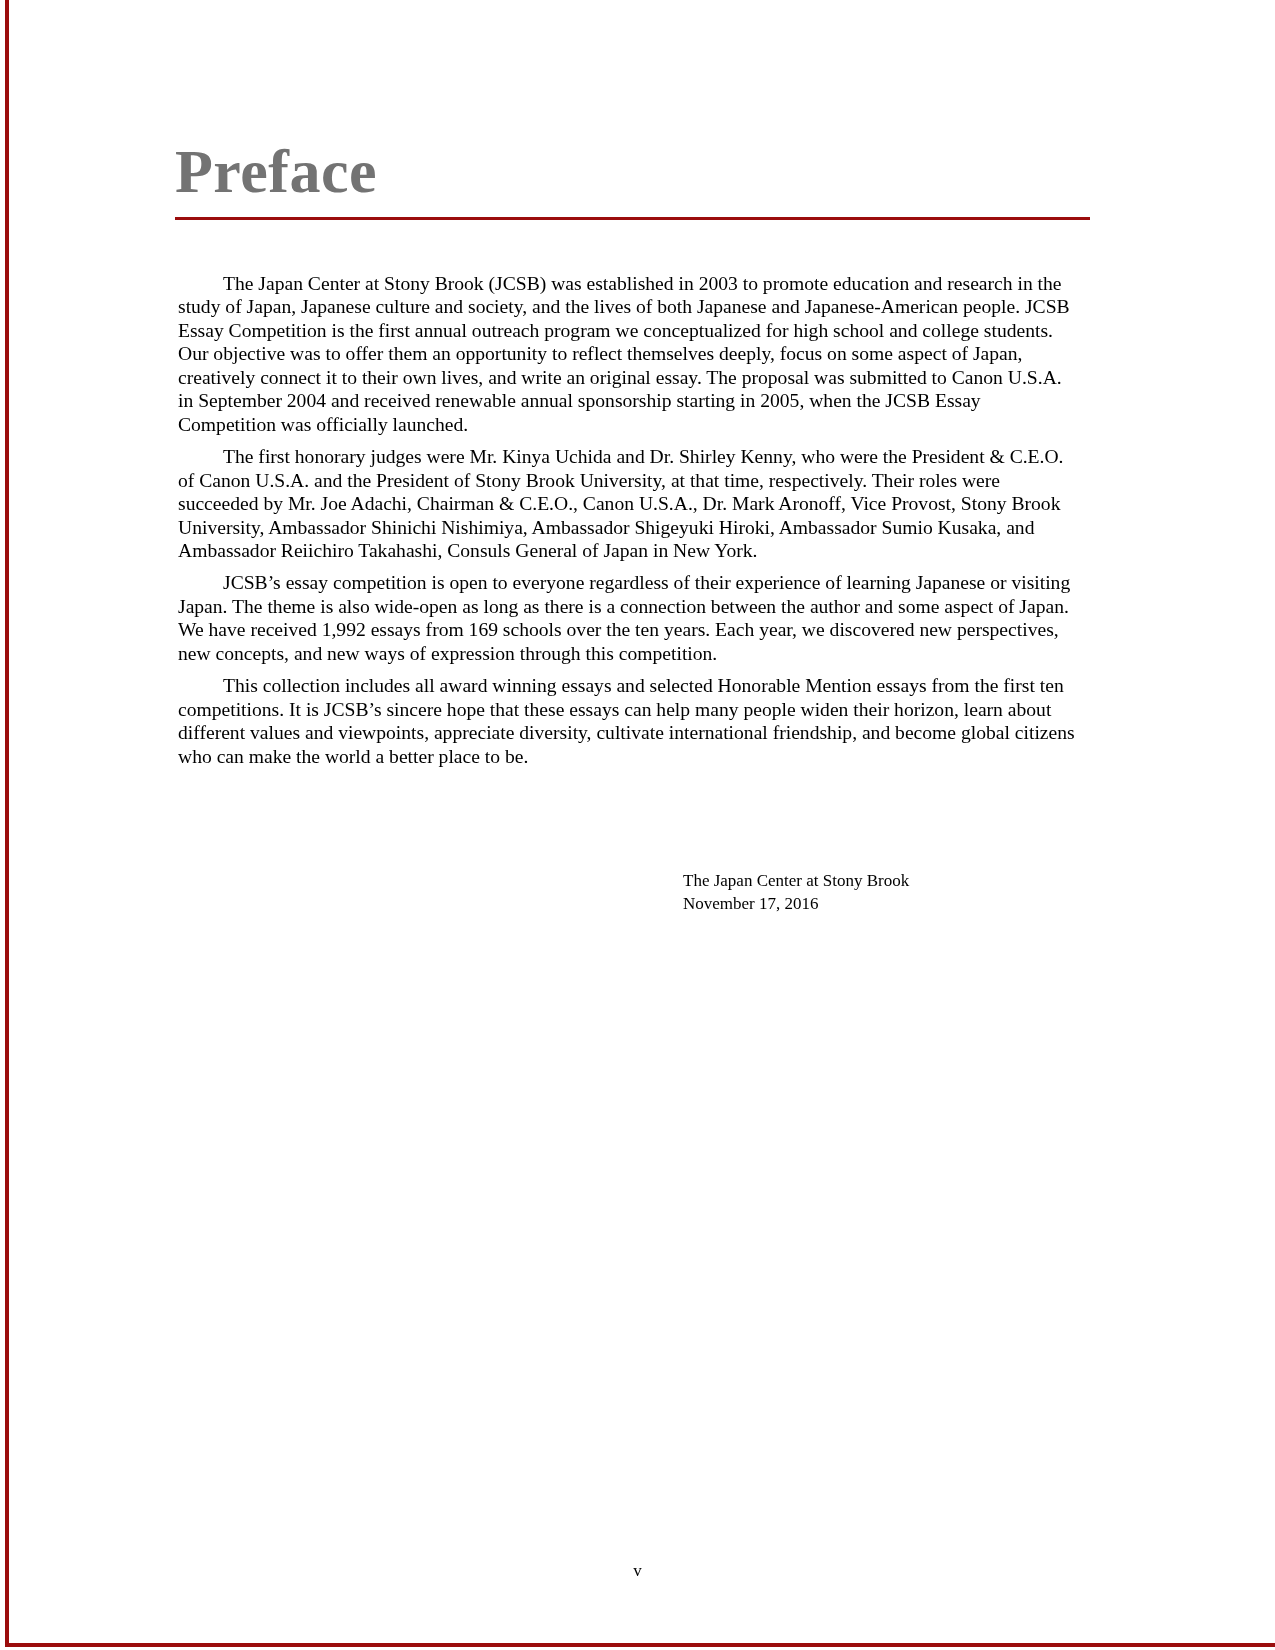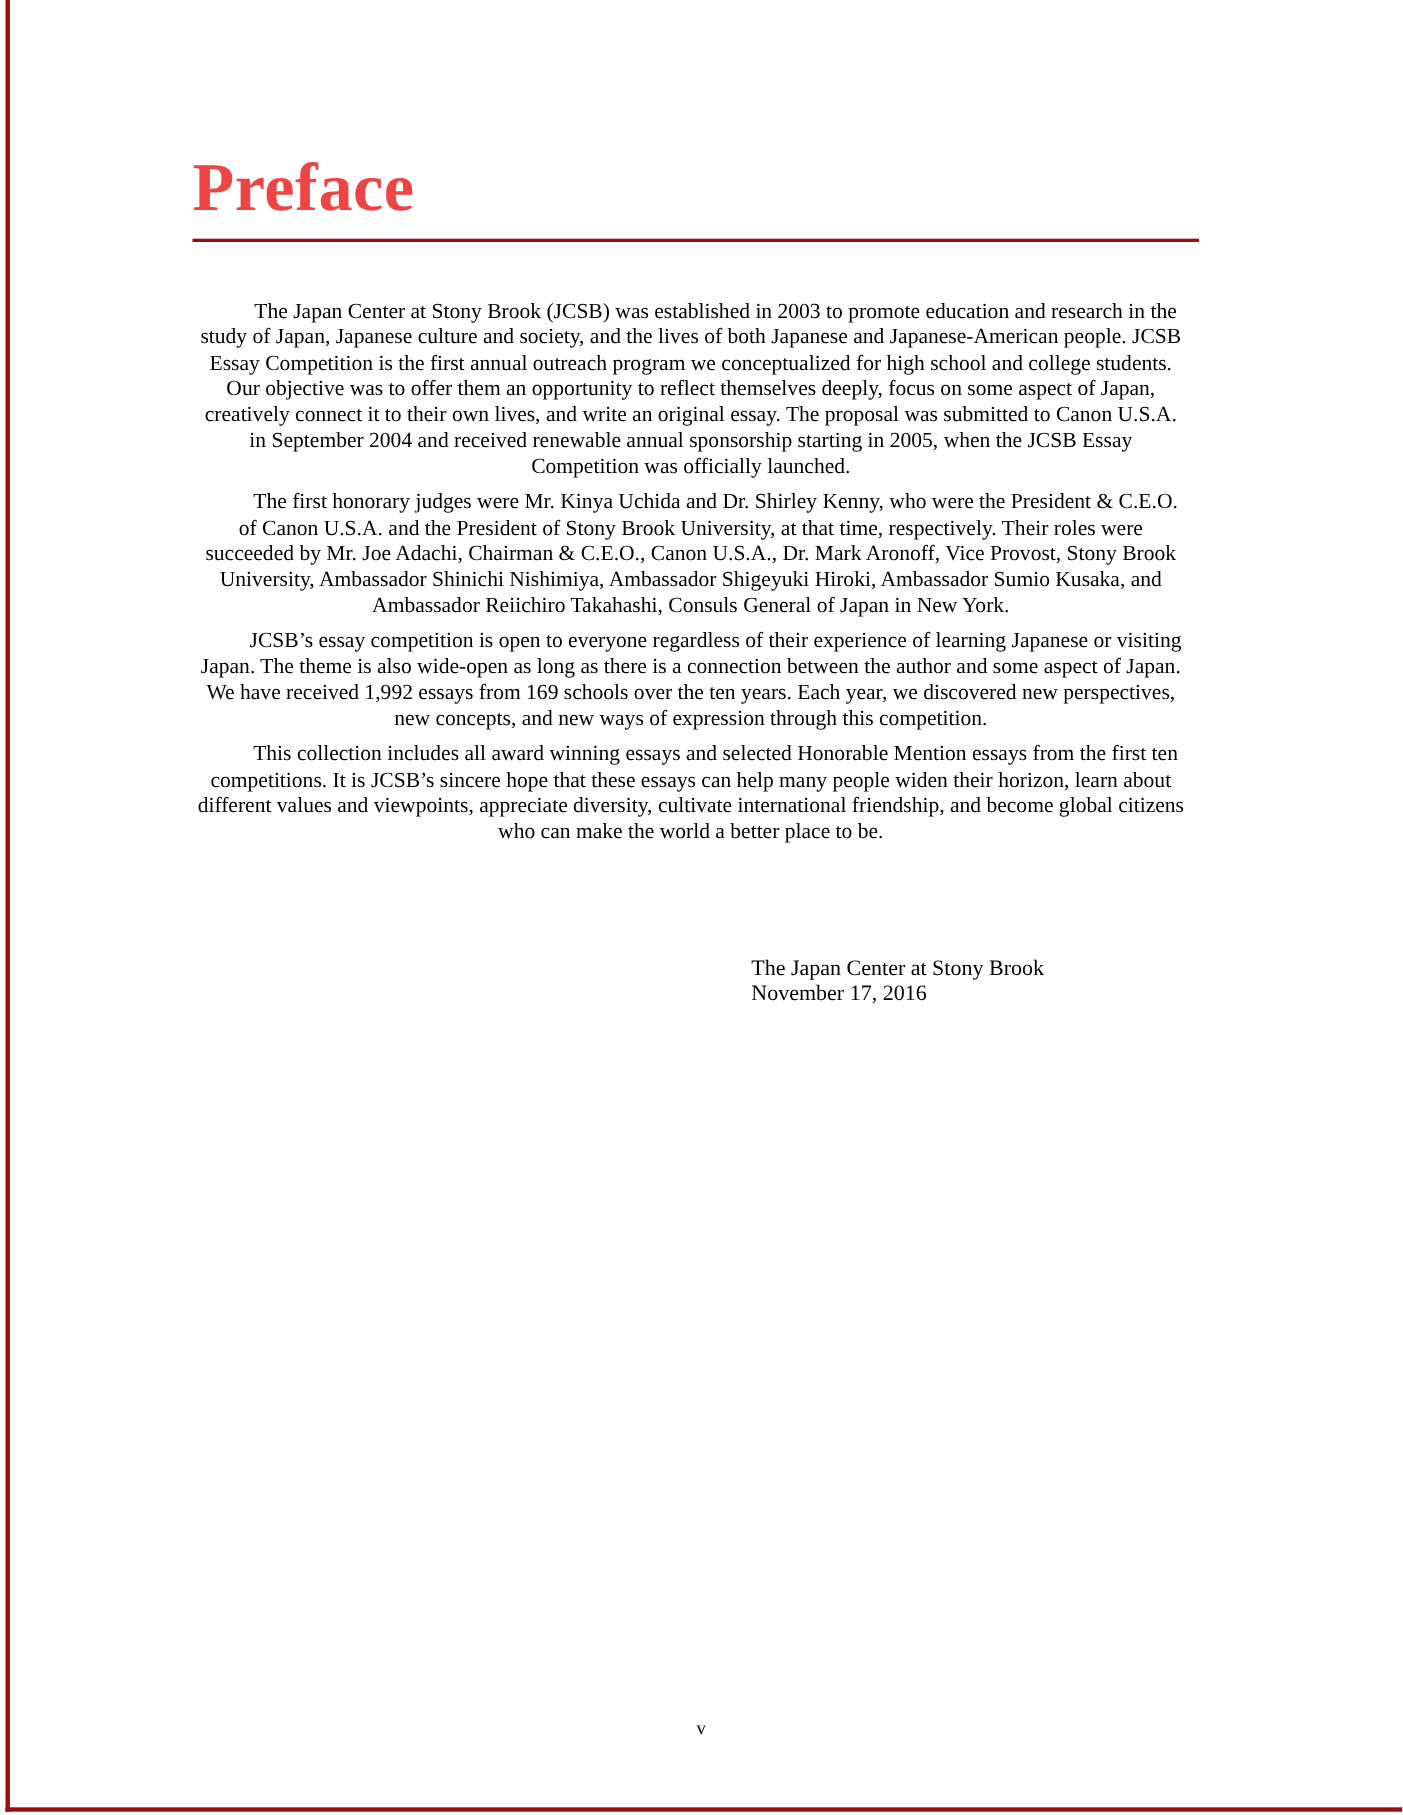--- a/index.html
+++ b/index.html
@@ -34,21 +34,21 @@
   }
   .title {
     position: absolute;
     left: 175px;
     top: 140px;
     margin: 0;
     font-size: 62px;
     line-height: 62px;
     font-weight: bold;
     letter-spacing: 0.5px;
-    color: #ef4444;
+    color: #737373;
   }
   .title-rule {
     position: absolute;
     left: 175px;
     top: 217px;
     width: 915px;
     height: 3px;
     background: #9b0d0d;
   }
   .body-text {
@@ -56,27 +56,26 @@
     left: 178px;
     top: 272px;
     width: 900px;
     font-size: 19.6px;
     line-height: 23.45px;
     text-align: left;
   }
   .body-text p {
     margin: 0 0 9px 0;
     text-indent: 45px;
-    text-align: center;
   }
   .signature {
     position: absolute;
     left: 683px;
     top: 869px;
-    font-size: 20px;
+    font-size: 17px;
     line-height: 23.45px;
   }
   .page-number {
     position: absolute;
     left: 0;
     right: 0;
     top: 1561px;
     text-align: center;
     font-size: 17px;
     line-height: 20px;

